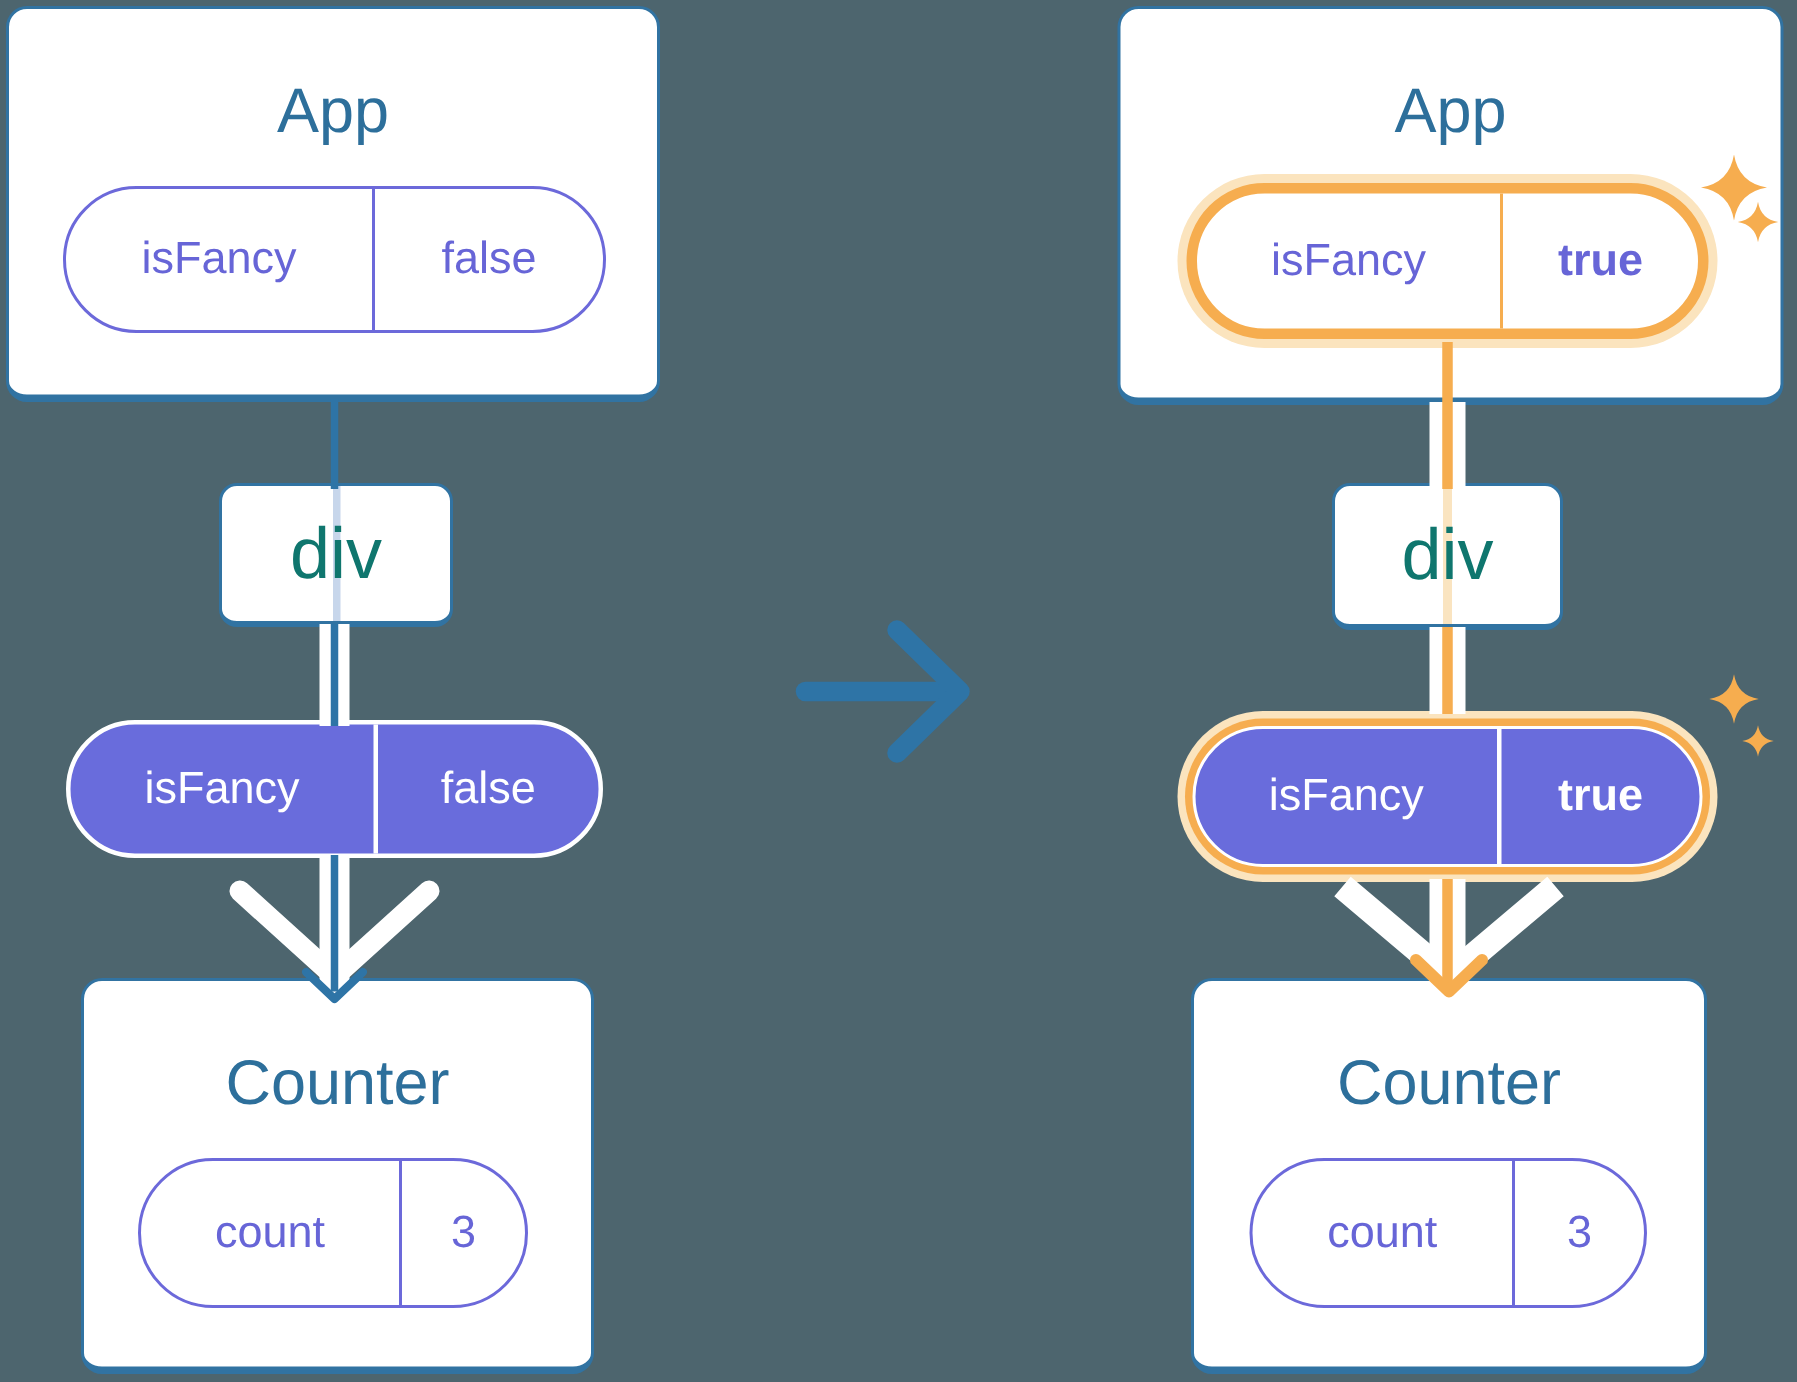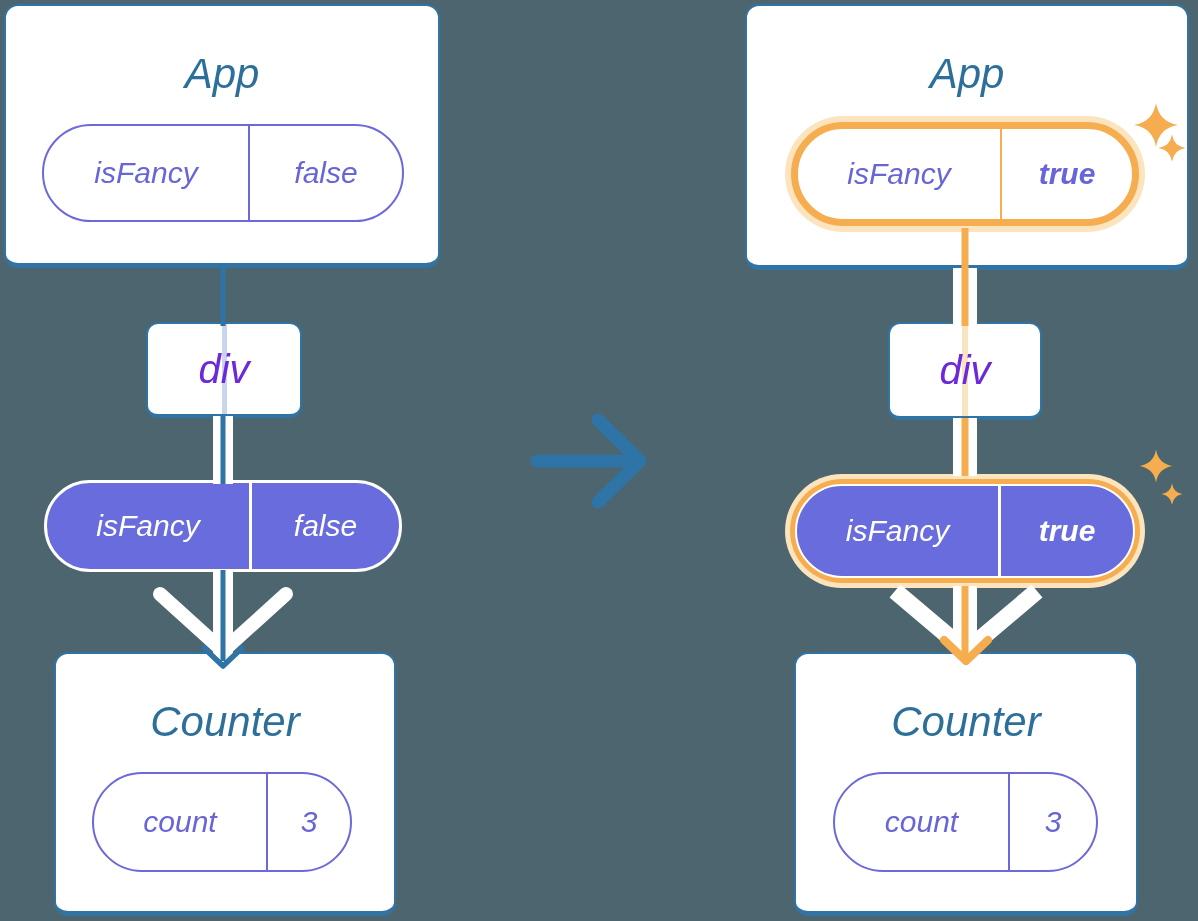--- a/index.html
+++ b/index.html
@@ -2,21 +2,21 @@
 <html><head>
 <meta charset="utf-8">
 <style>
   html,body{margin:0;padding:0;}
   body{
     width:1198px;height:921px;
     background:#4D656E;
     font-family:"Liberation Sans", sans-serif;
     overflow:hidden;
   }
-  #canvas{position:relative;width:1089px;height:921px;font-style:italic;}
+  #canvas{position:relative;width:1089px;height:921px;}
 
   
   .card{
     position:absolute;
     background:#fff;
     border:2px solid #3173A2;
     border-bottom-width:5px;
     border-radius:14px;
     box-sizing:border-box;
   }
@@ -24,21 +24,21 @@
     position:absolute;left:0;right:0;top:44px;
     text-align:center;
     font-size:42px;font-weight:500;
     color:#2D6F9B;
   }
   .div-card{border-radius:12px;border-bottom-width:4px;}
   .div-label{
     position:relative;z-index:2;
     display:flex;align-items:center;justify-content:center;
     width:100%;height:100%;
-    font-size:40px;font-weight:500;color:#6d28d9;
+    font-size:48px;font-weight:500;color:#0f766e;
   }
   .through-line{
     position:absolute;top:0;bottom:0;z-index:1;
   }
 
   
   .pill{
     position:absolute;
     display:flex;
     border-radius:999px;

